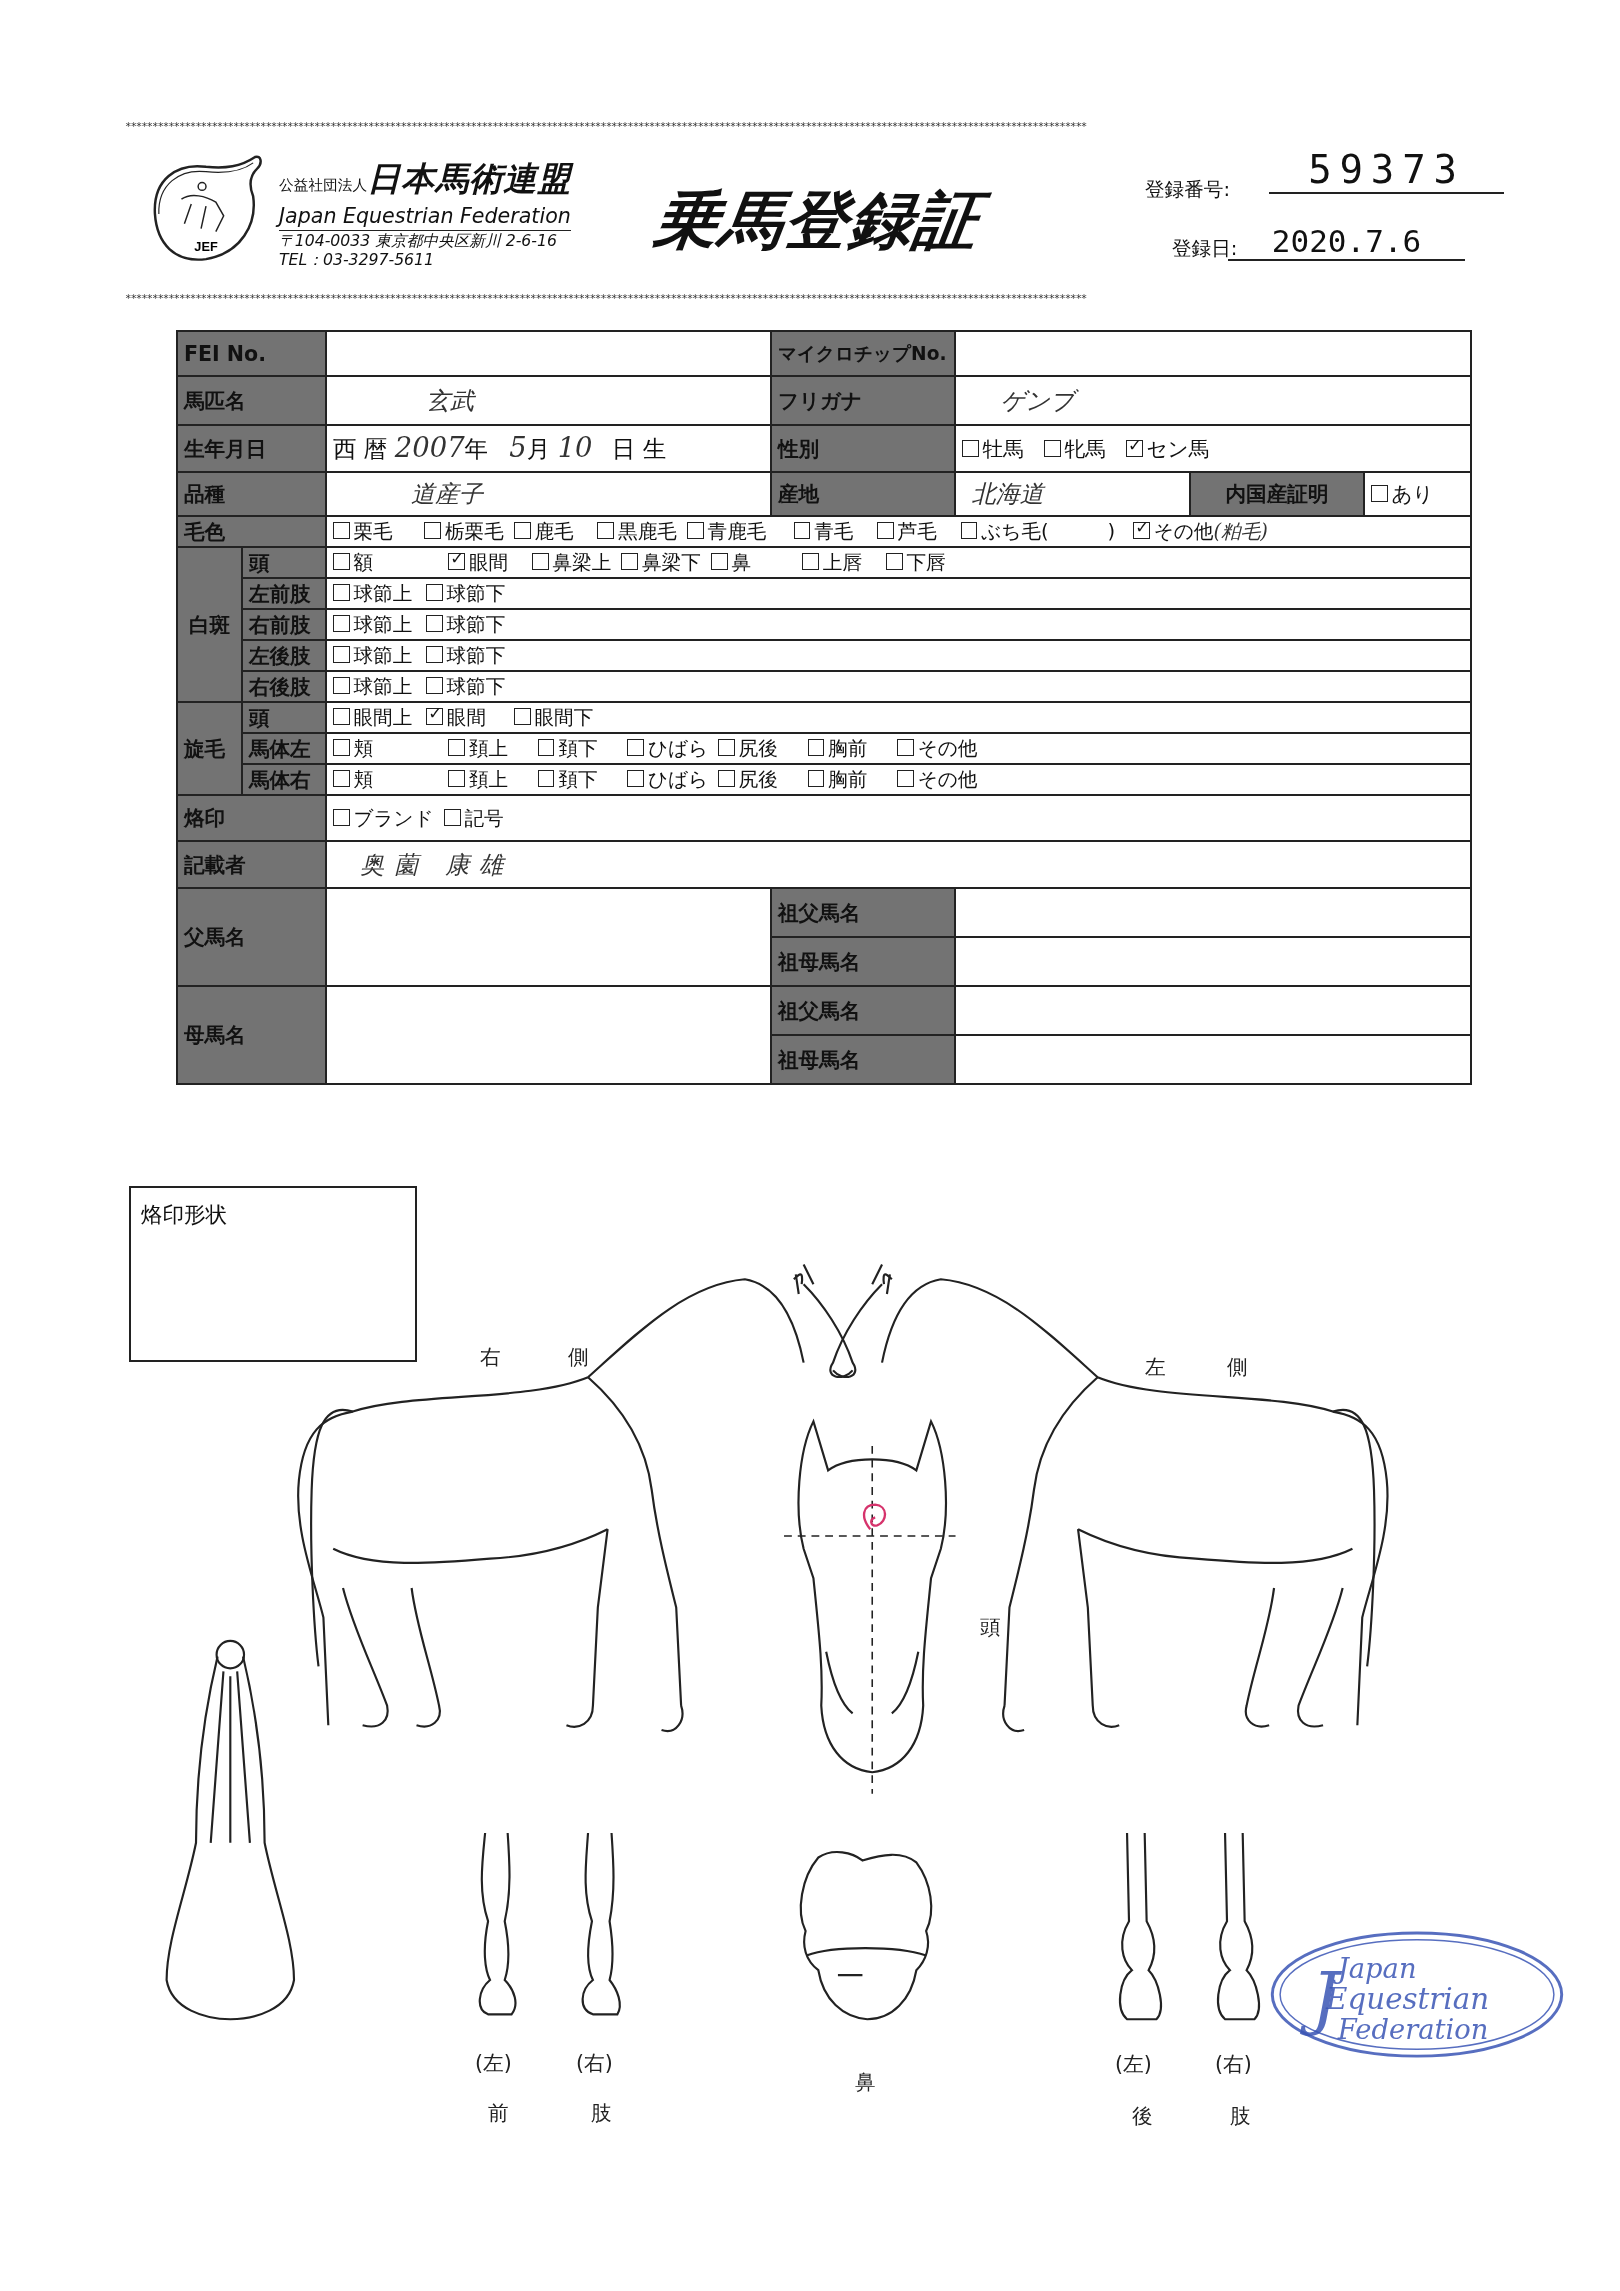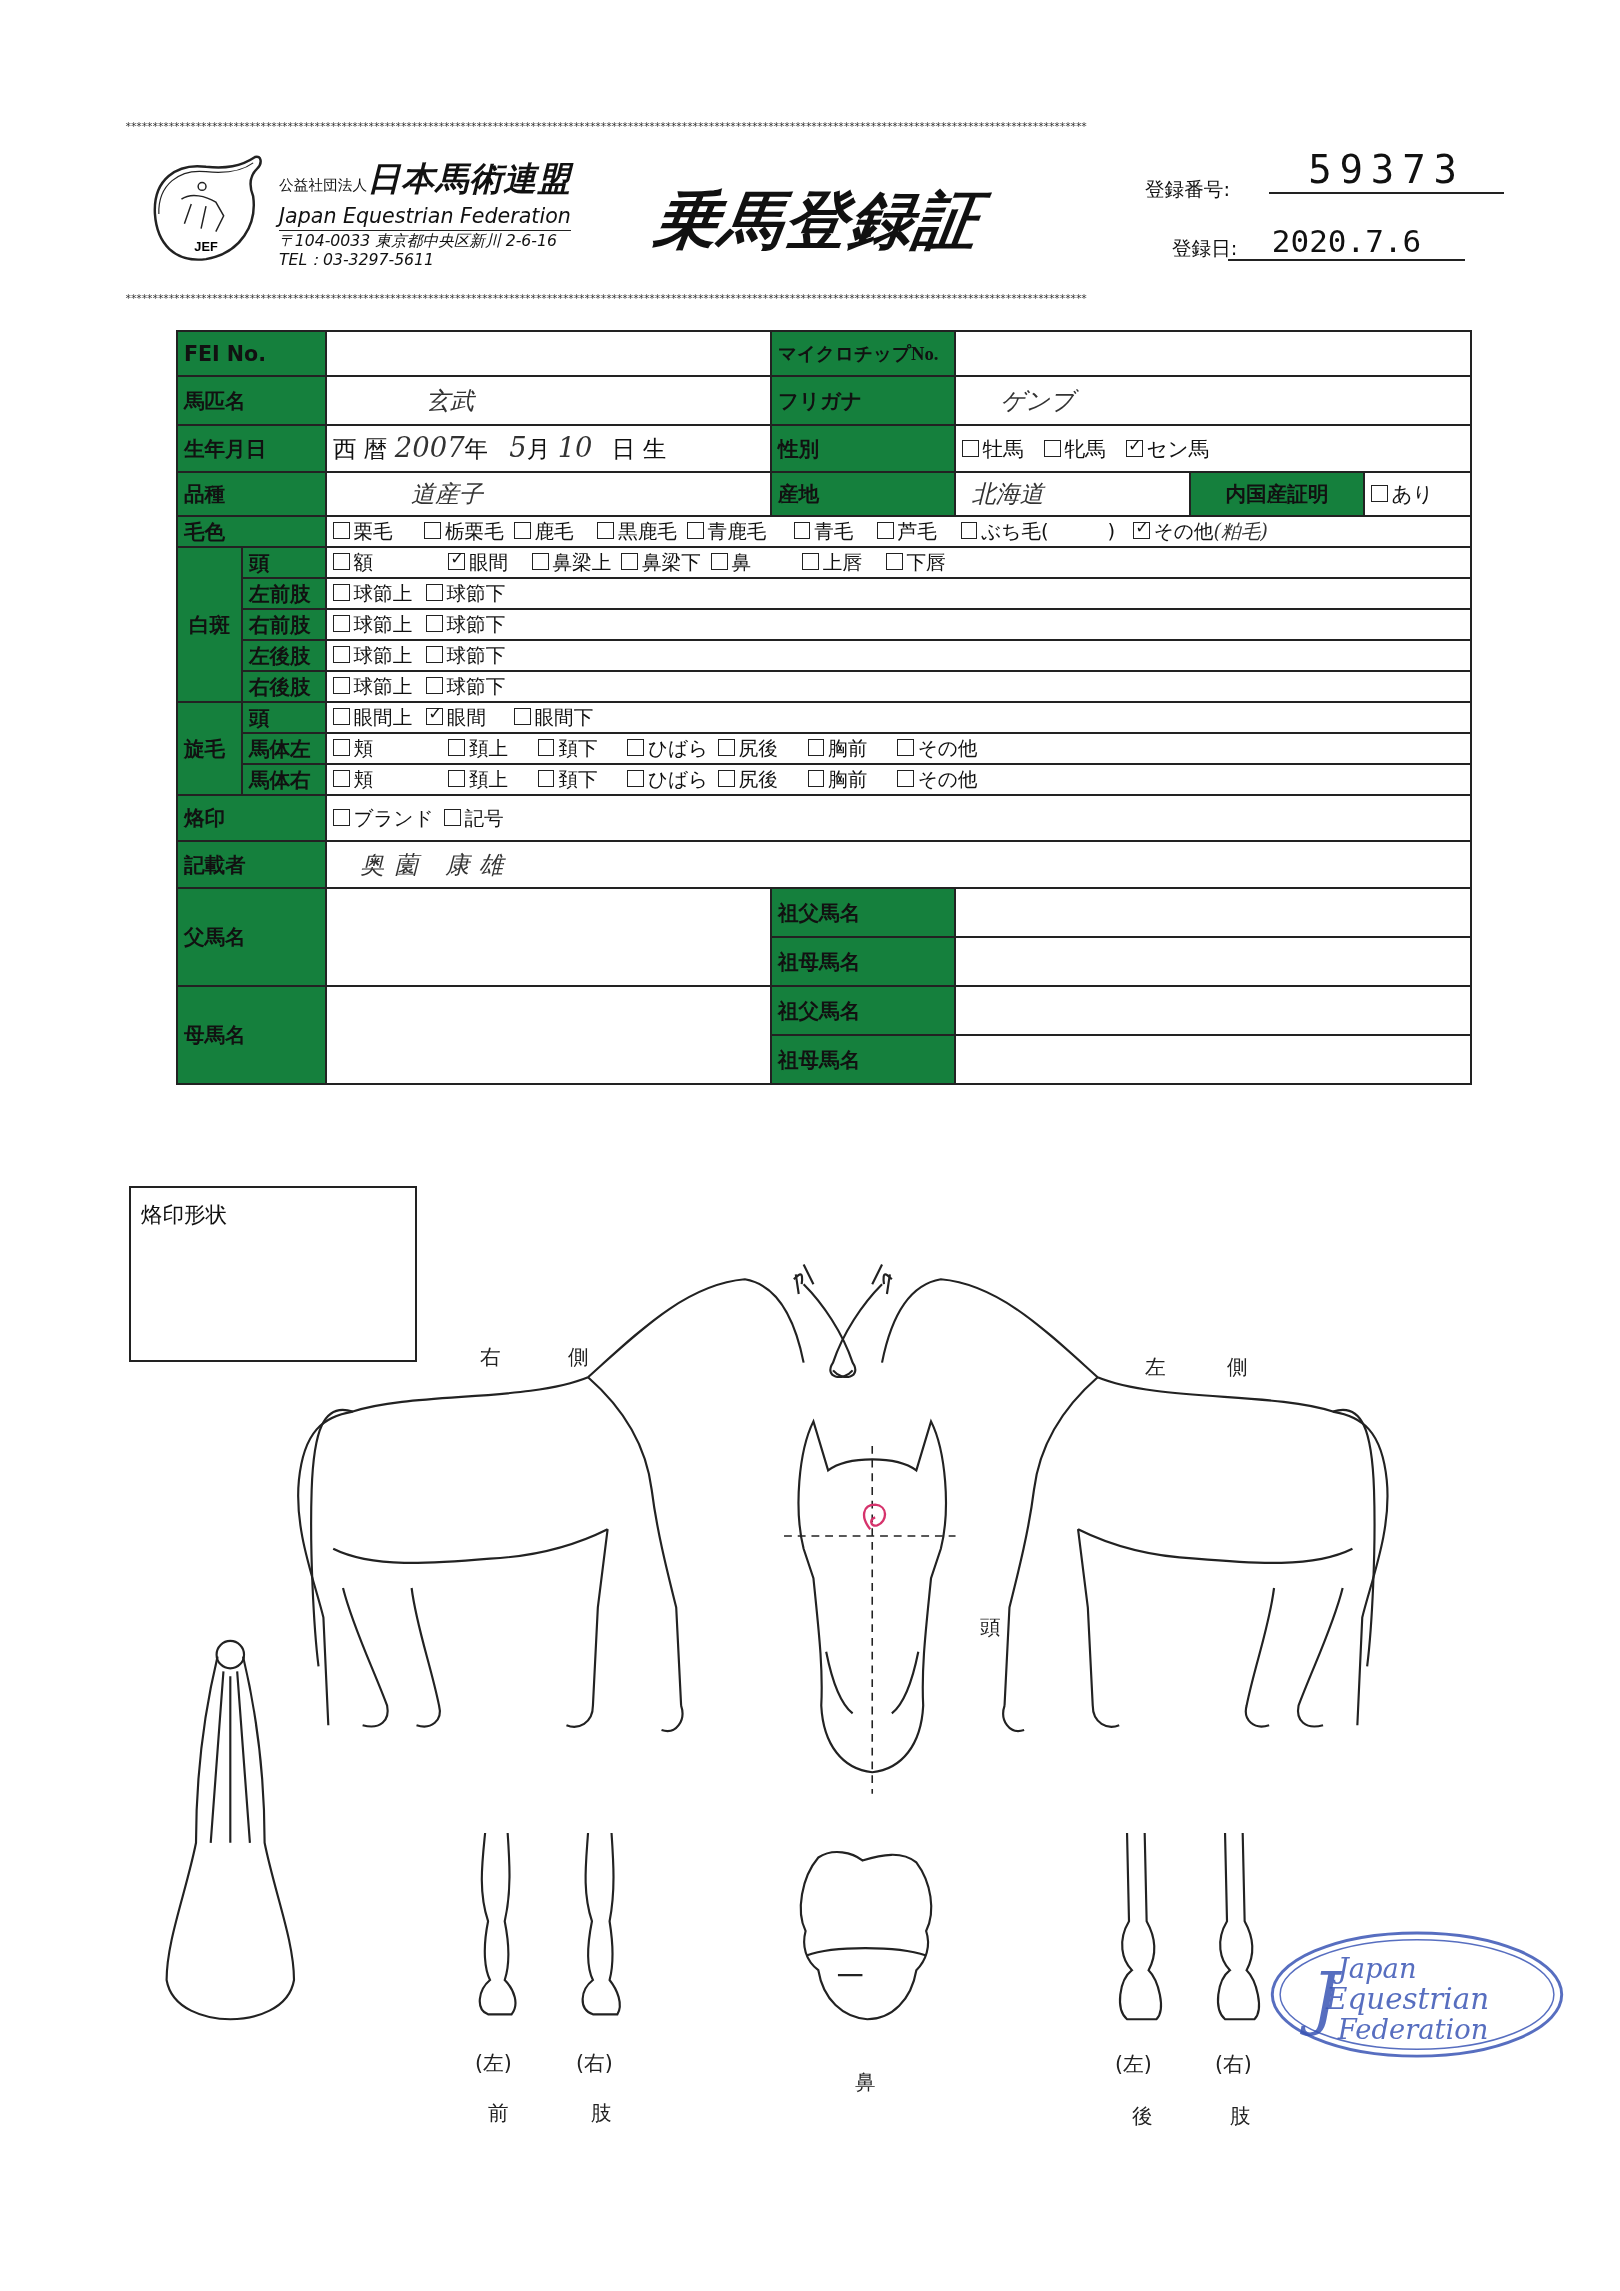--- a/index.html
+++ b/index.html
@@ -9,21 +9,21 @@
   .org{position:absolute;left:279px;top:157px;}
   .org .jp-prefix{font-size:14.7px;}
   .org .jp-name{font-size:33px;font-style:italic;font-weight:bold;letter-spacing:1px;}
   .org .en-name{font-size:20.6px;font-style:italic;border-bottom:1.5px solid #222;padding-bottom:2px;margin-top:2px;}
   .org .addr{font-size:15.7px;font-style:italic;line-height:16.7px;margin-top:2px;}
   .cert-title{position:absolute;left:655px;top:178px;font-size:63px;font-weight:bold;font-style:italic;letter-spacing:2px;transform:skewX(-8deg);}
   .reg-label{position:absolute;font-size:19.6px;}
   .reg-val{position:absolute;font-family:"DejaVu Sans Mono",monospace;border-bottom:2px solid #222;text-align:center;}
   table.form{position:absolute;left:176px;top:330px;width:1295px;border-collapse:collapse;table-layout:fixed;}
   table.form td{border:2px solid #222;padding:0 5.9px;font-size:20.6px;height:29px;vertical-align:middle;white-space:nowrap;overflow:hidden;}
-  td.lab{background:#15803d;font-weight:bold;}
+  td.lab{background:#737373;font-weight:bold;}
   .hand{font-family:"DejaVu Serif",serif;font-size:24px;color:#333;font-style:italic;}
   .cb{display:inline-block;width:14.7px;height:14.7px;border:1.5px solid #222;margin-right:3.9px;vertical-align:-1px;position:relative;}
   .cb.on::after{content:"✓";position:absolute;left:1px;top:-5.9px;font-size:16.7px;}
   .opt{margin-right:13.7px;}
   .brand-box{position:absolute;left:129px;top:1186px;width:284px;height:172px;border:2px solid #222;}
   .brand-box span{position:absolute;left:9.8px;top:11.8px;font-size:21.6px;}
   .lbl{position:absolute;font-size:20.6px;color:#222;}
   svg.draw{position:absolute;left:0;top:0;}
   .stamp{position:absolute;left:1267px;top:1929px;width:300px;height:132px;}
 </style>
@@ -62,21 +62,21 @@
       <col style="width:445px">
       <col style="width:184px">
       <col style="width:235px">
       <col style="width:174px">
       <col style="width:107px">
   </colgroup>
   <tbody>
       <tr style="height:45px;">
     <td class="lab" colspan="2">FEI No.</td>
     <td></td>
-    <td class="lab" style="font-size:18.6px;font-family:Liberation Serif, serif;">マイクロチップNo.</td>
+    <td class="lab" style="font-size:18.6px;">マイクロチップNo.</td>
     <td colspan="3"></td>
   </tr>
   <tr style="height:49px;">
     <td class="lab" colspan="2">馬匹名</td>
     <td><span class="hand" style="margin-left:93px;">玄武</span></td>
     <td class="lab">フリガナ</td>
     <td colspan="3"><span class="hand" style="margin-left:39px;">ゲンブ</span></td>
   </tr>
   <tr style="height:47px;">
     <td class="lab" colspan="2">生年月日</td>

